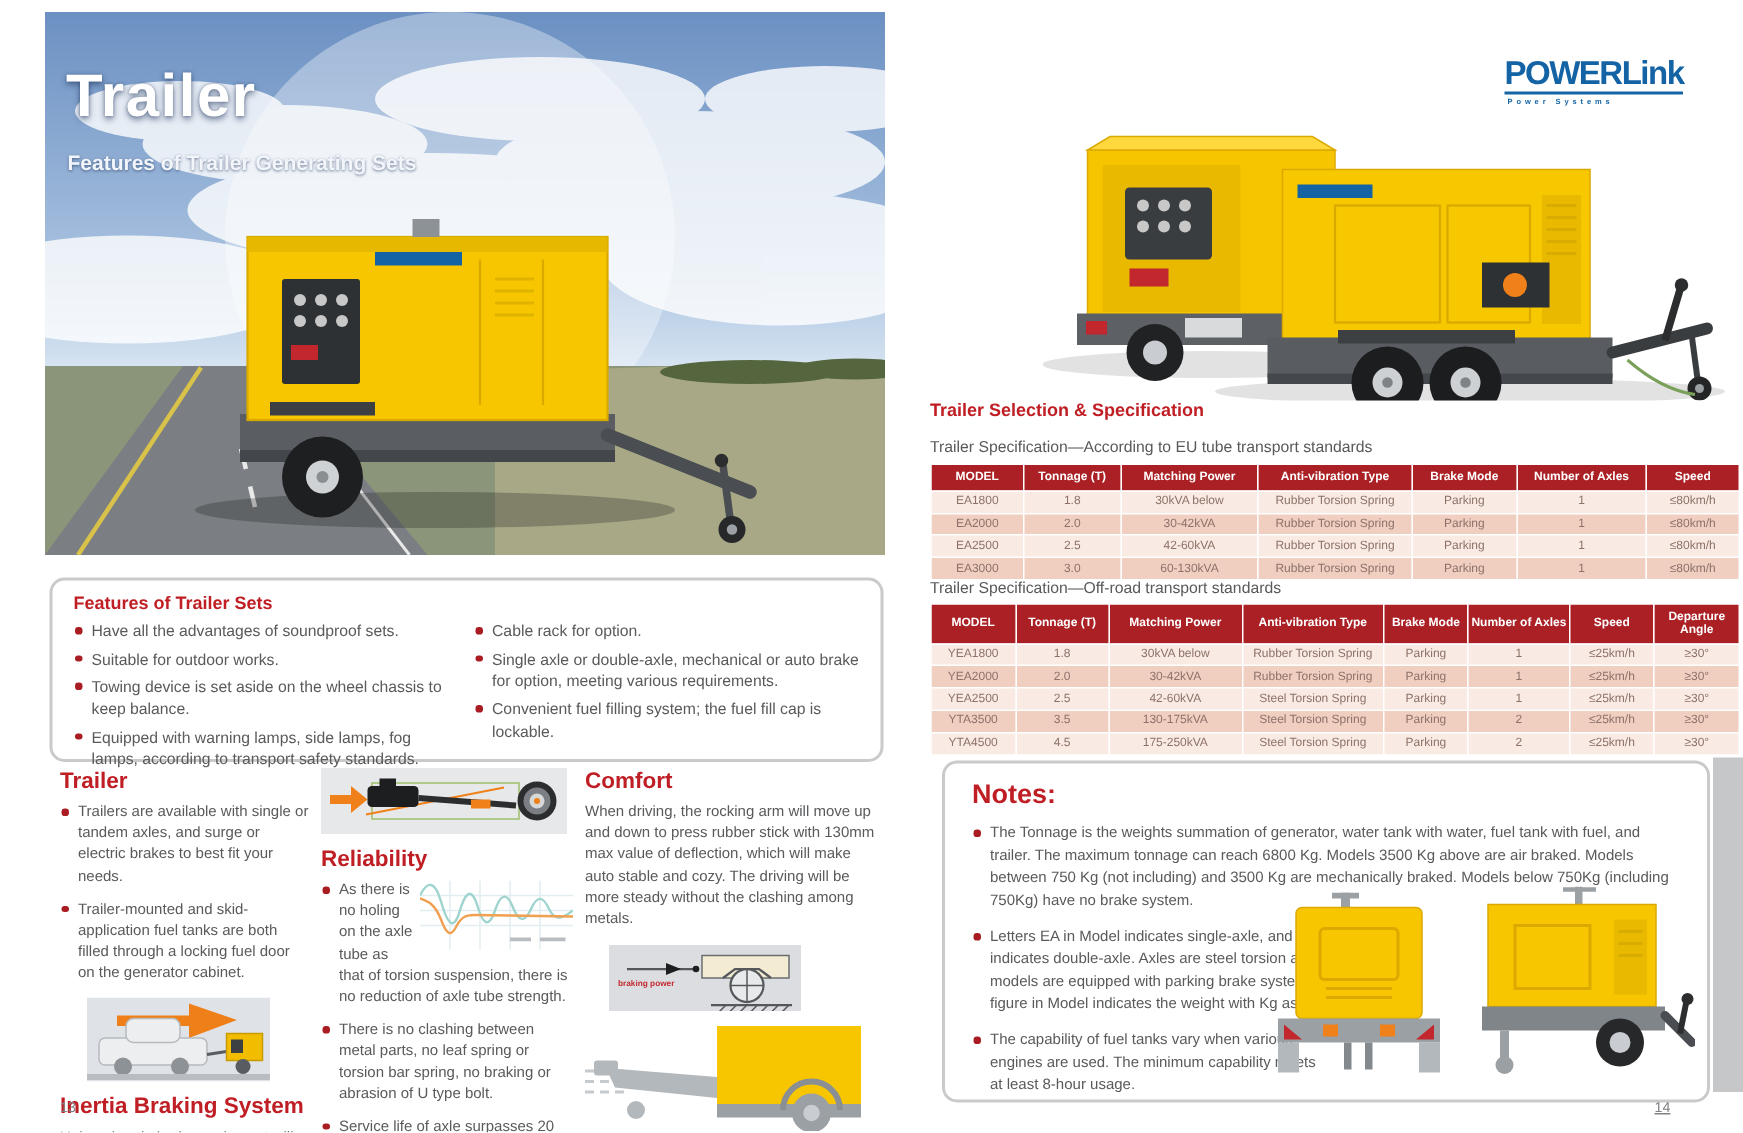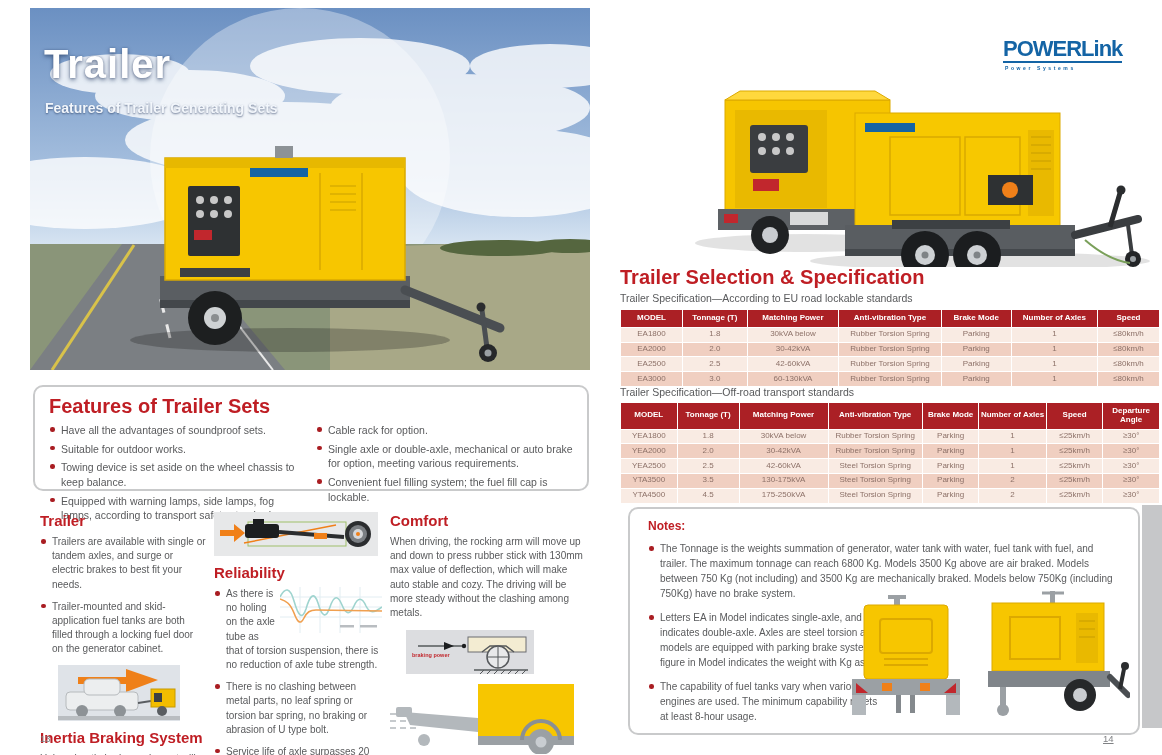--- a/index.html
+++ b/index.html
@@ -18,25 +18,25 @@
     letter-spacing:1px; text-shadow:0 2px 4px rgba(30,50,90,.6), 0 0 2px rgba(30,50,90,.4);
   }
   .hero-subtitle {
     position:absolute; left:15px; top:92px; font-size:14px; font-weight:bold; color:#f2f6fb;
     text-shadow:0 1px 2px rgba(30,50,90,.65);
   }
 
   
   .red-h { color:#bf1e24; font-weight:bold; }
   .h15 { font-size:15px; margin-bottom:6px; }
-  .h16 { font-size:20px; }
+  .h16 { font-size:12px; }
 
   
   #features-box {
-    left:33px; top:385px; width:556px; height:106px;
+    left:33px; top:385px; width:556px; height:123px;
     border:2px solid #c9cacb; border-radius:10px; padding:8px 14px;
   }
   .feat-cols { display:flex; gap:10px; margin-top:5px; }
   .feat-col { width:258px; }
   ul.dotlist { list-style:none; }
   ul.dotlist li {
     position:relative; padding-left:12px; font-size:10.5px; line-height:1.4;
     color:#595a5c; margin-bottom:4px;
   }
   ul.dotlist li::before {
@@ -82,21 +82,21 @@
   table.spec tbody tr:nth-child(even) { background:#f0cfc1; }
   #table1 { left:620px; top:309px; }
   #table2 { left:620px; top:402px; }
 
   #side-bar { left:1142px; top:505px; width:20px; height:223px; background:#c6c7c9; }
 
   #notes-box {
     left:628px; top:507px; width:512px; height:228px;
     border:2px solid #c9cacb; border-radius:10px; padding:10px 18px;
   }
-  #notes-box .red-h { font-size:12px; margin-bottom:8px; }
+  #notes-box .red-h { font-size:18px; margin-bottom:8px; }
   #notes-box ul.dotlist li { font-size:10px; line-height:1.5; margin-bottom:9px; }
   #notes-box ul.dotlist li::before { top:5px; }
   .note-narrow2 { width:262px; }
   .note-narrow3 { width:238px; }
   #notes-illu-rear { position:absolute; right:168px; bottom:16px; }
   #notes-illu-side { position:absolute; right:8px; bottom:14px; }
 
   .page-num { font-size:9.5px; color:#808285; }
   #pn-left  { left:40px; top:733px; }
   #pn-right { left:1103px; top:733px;text-decoration:underline; }
@@ -349,21 +349,21 @@
       <line x1="470" y1="152" x2="480" y2="118" stroke="#2b2d2f" stroke-width="5"></line>
         <circle cx="481" cy="115" r="4.5" fill="#2b2d2f"></circle>
       <line x1="488" y1="150" x2="492" y2="180" stroke="#3a3d40" stroke-width="4"></line>
       <circle cx="493" cy="184" r="8" fill="#232527"></circle>
         <circle cx="493" cy="184" r="3" fill="#9aa0a4"></circle>
       <path d="M445,165 Q468,185 490,188" fill="none" stroke="#7aa05a" stroke-width="2"></path>
     </g>
   </svg>
 
   <div id="section-title" class="abs red-h h16">Trailer Selection &amp; Specification</div>
-  <div id="caption1" class="abs tbl-caption">Trailer Specification—According to EU road lockable standards</div>
+  <div id="caption1" class="abs tbl-caption">Trailer Specification—According to EU tube transport standards</div>
 
   <table id="table1" class="abs spec">
     <colgroup>
       <col style="width:11.5%">
         <col style="width:12%">
         <col style="width:17%">
         <col style="width:19%">
       <col style="width:13%">
         <col style="width:16%">
         <col style="width:11.5%">

